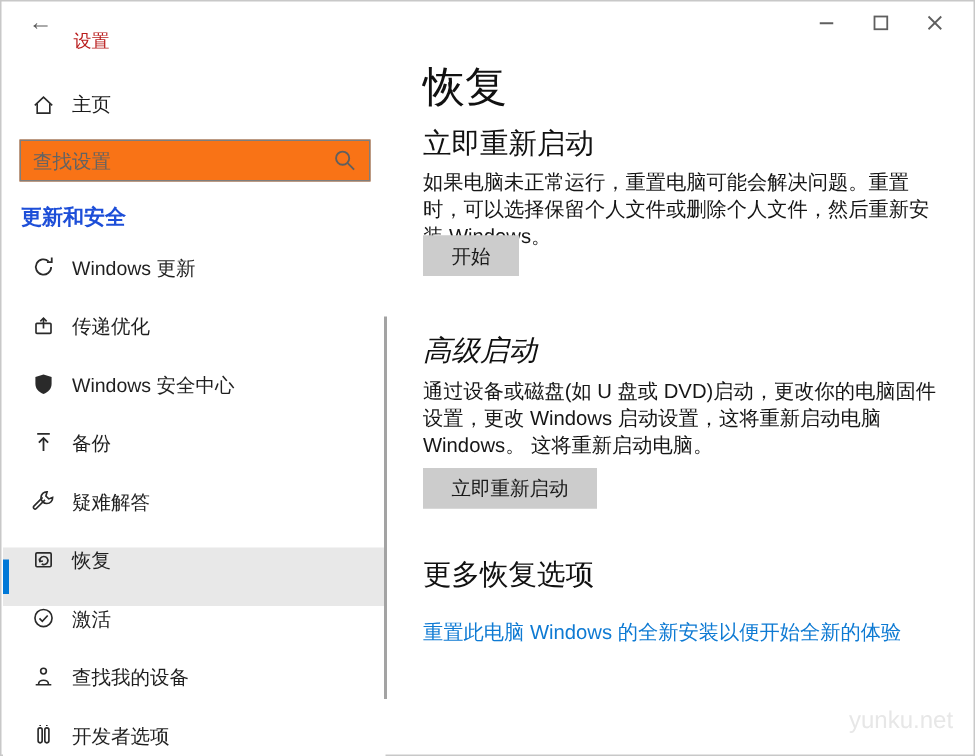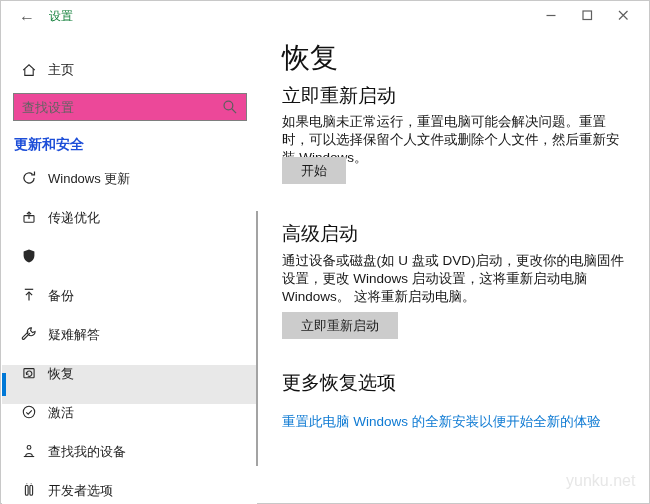--- a/index.html
+++ b/index.html
@@ -10,33 +10,33 @@
     background:#ffffff; color:#1a1a1a;
     font-family:"Liberation Sans", sans-serif;
   }
   .window { position:absolute; inset:0; border:1px solid #c8c8c8; background:#fff; }
 
   
   .titlebar { position:absolute; left:0; top:0; width:100%; height:30px; }
   .back-btn { position:absolute; left:12px; top:2px; width:28px; height:26px;
     display:flex; align-items:center; justify-content:center;
     font-size:16px; color:#5a5a5a; cursor:pointer; }
-  .win-title { position:absolute; left:48px; top:7px; font-size:12px; color:#15803d; }
+  .win-title { position:absolute; left:48px; top:18px; font-size:12px; color:#b91c1c; }
   .win-controls { position:absolute; right:8px; top:0; height:28px; display:flex; }
   .win-btn { width:36px; height:28px; display:flex; align-items:center; justify-content:center; }
 
   
   .sidebar { position:absolute; left:1px; top:40px; width:255px; height:473px; background:#fff; }
   .home-row { position:absolute; left:0; top:15px; width:100%; height:28px;
     display:flex; align-items:center; font-size:13px; }
   .home-row .nicon { margin-left:19px; }
   .home-row .nlabel { margin-left:11px; }
 
   .search-box { position:absolute; left:11px; top:52px; width:234px; height:28px;
-    border:1px solid #7e7e7e; background:#ec4899; display:flex; align-items:center; }
+    border:1px solid #7e7e7e; background:#f97316; display:flex; align-items:center; }
   .search-box input { flex:1; border:0; outline:0; padding:0 6px 0 8px; font-size:13px;
     font-family:"Liberation Sans", sans-serif; color:#333; background:transparent; }
   .search-box input::placeholder { color:#636363; opacity:1; }
   .search-box .sicon { width:18px; height:18px; margin-right:7px; flex:0 0 auto; }
 
   .section-header { position:absolute; left:12px; top:95px; font-size:14px; font-weight:bold; color:#1d4ed8; }
 
   .nav { position:absolute; left:0; top:129px; width:255px; }
   .nav-item { position:relative; height:39px; display:flex; align-items:flex-start; cursor:pointer; }
   .nav-item .nicon { margin-left:19px; flex:0 0 auto; }
@@ -54,21 +54,21 @@
   .main { position:absolute; left:281px; top:30px; width:352px; }
   .page-title { position:absolute; left:0; top:8px; font-size:28px; font-weight:400; color:#111; }
   .sec-heading { position:absolute; left:0; font-size:19px; font-weight:400; color:#111; }
   .sec-body { position:absolute; left:0; width:345px; font-size:13.5px; line-height:18px; color:#161616; }
   .sec-btn { position:absolute; left:0; height:27px; padding:0 18px; background:var(--button_bg);
     border:1px solid #cccccc; font-size:13px; color:#1a1a1a; cursor:pointer;
     font-family:"Liberation Sans", sans-serif;text-align:center; }
   .h-reset { top:52px; }
   .p-reset { top:82px; }
   .b-reset { top:126px; }
-  .h-adv   { top:190px; }
+  .h-adv   { top:190px;font-style:italic; }
   .p-adv   { top:221px; }
   .b-adv   { top:281px; }
   .h-more  { top:339px; }
   .link-row { position:absolute; left:0; top:382px; font-size:13.5px; color:var(--link);
     text-decoration:none; cursor:pointer; white-space:nowrap; }
 
   .watermark { position:absolute; left:565px; top:471px; font-size:16px; color:#e7e7e7; }
 </style>
 </head>
 <body>
@@ -151,20 +151,21 @@
         </span>
         <span class="nlabel">传递优化</span>
       </div>
 
       <div class="nav-item">
         <span class="nicon">
           <svg width="16" height="16" viewBox="0 0 16 16">
             <path d="M8 1.6 L13.4 3.4 V7.8 C13.4 11.2 11.2 13.4 8 14.6 C4.8 13.4 2.6 11.2 2.6 7.8 V3.4 Z" fill="#2a2a2a"></path>
           </svg>
         </span>
+        <span class="nlabel">Windows 安全中心</span>
       </div>
 
       <div class="nav-item">
         <span class="nicon">
           <svg width="16" height="16" viewBox="0 0 16 16" fill="none" stroke="#2a2a2a" stroke-width="1.2">
             <path d="M3.8 2.3 H12.2"></path>
               <path d="M8 13.6 V5"></path>
               <path d="M4.9 8.1 L8 5 L11.1 8.1"></path>
           </svg>
         </span>

